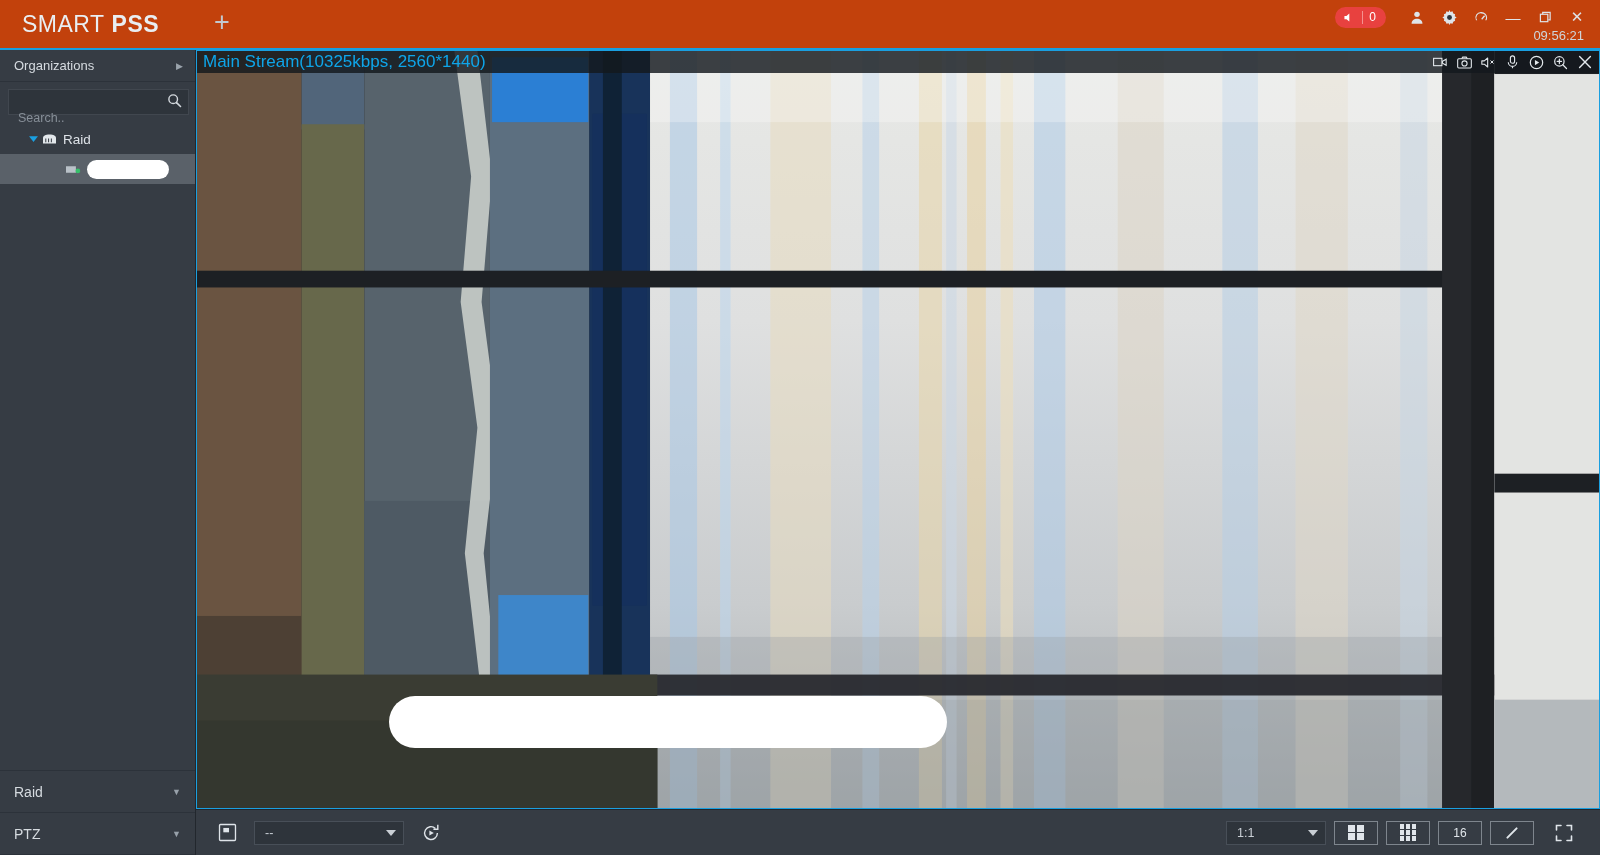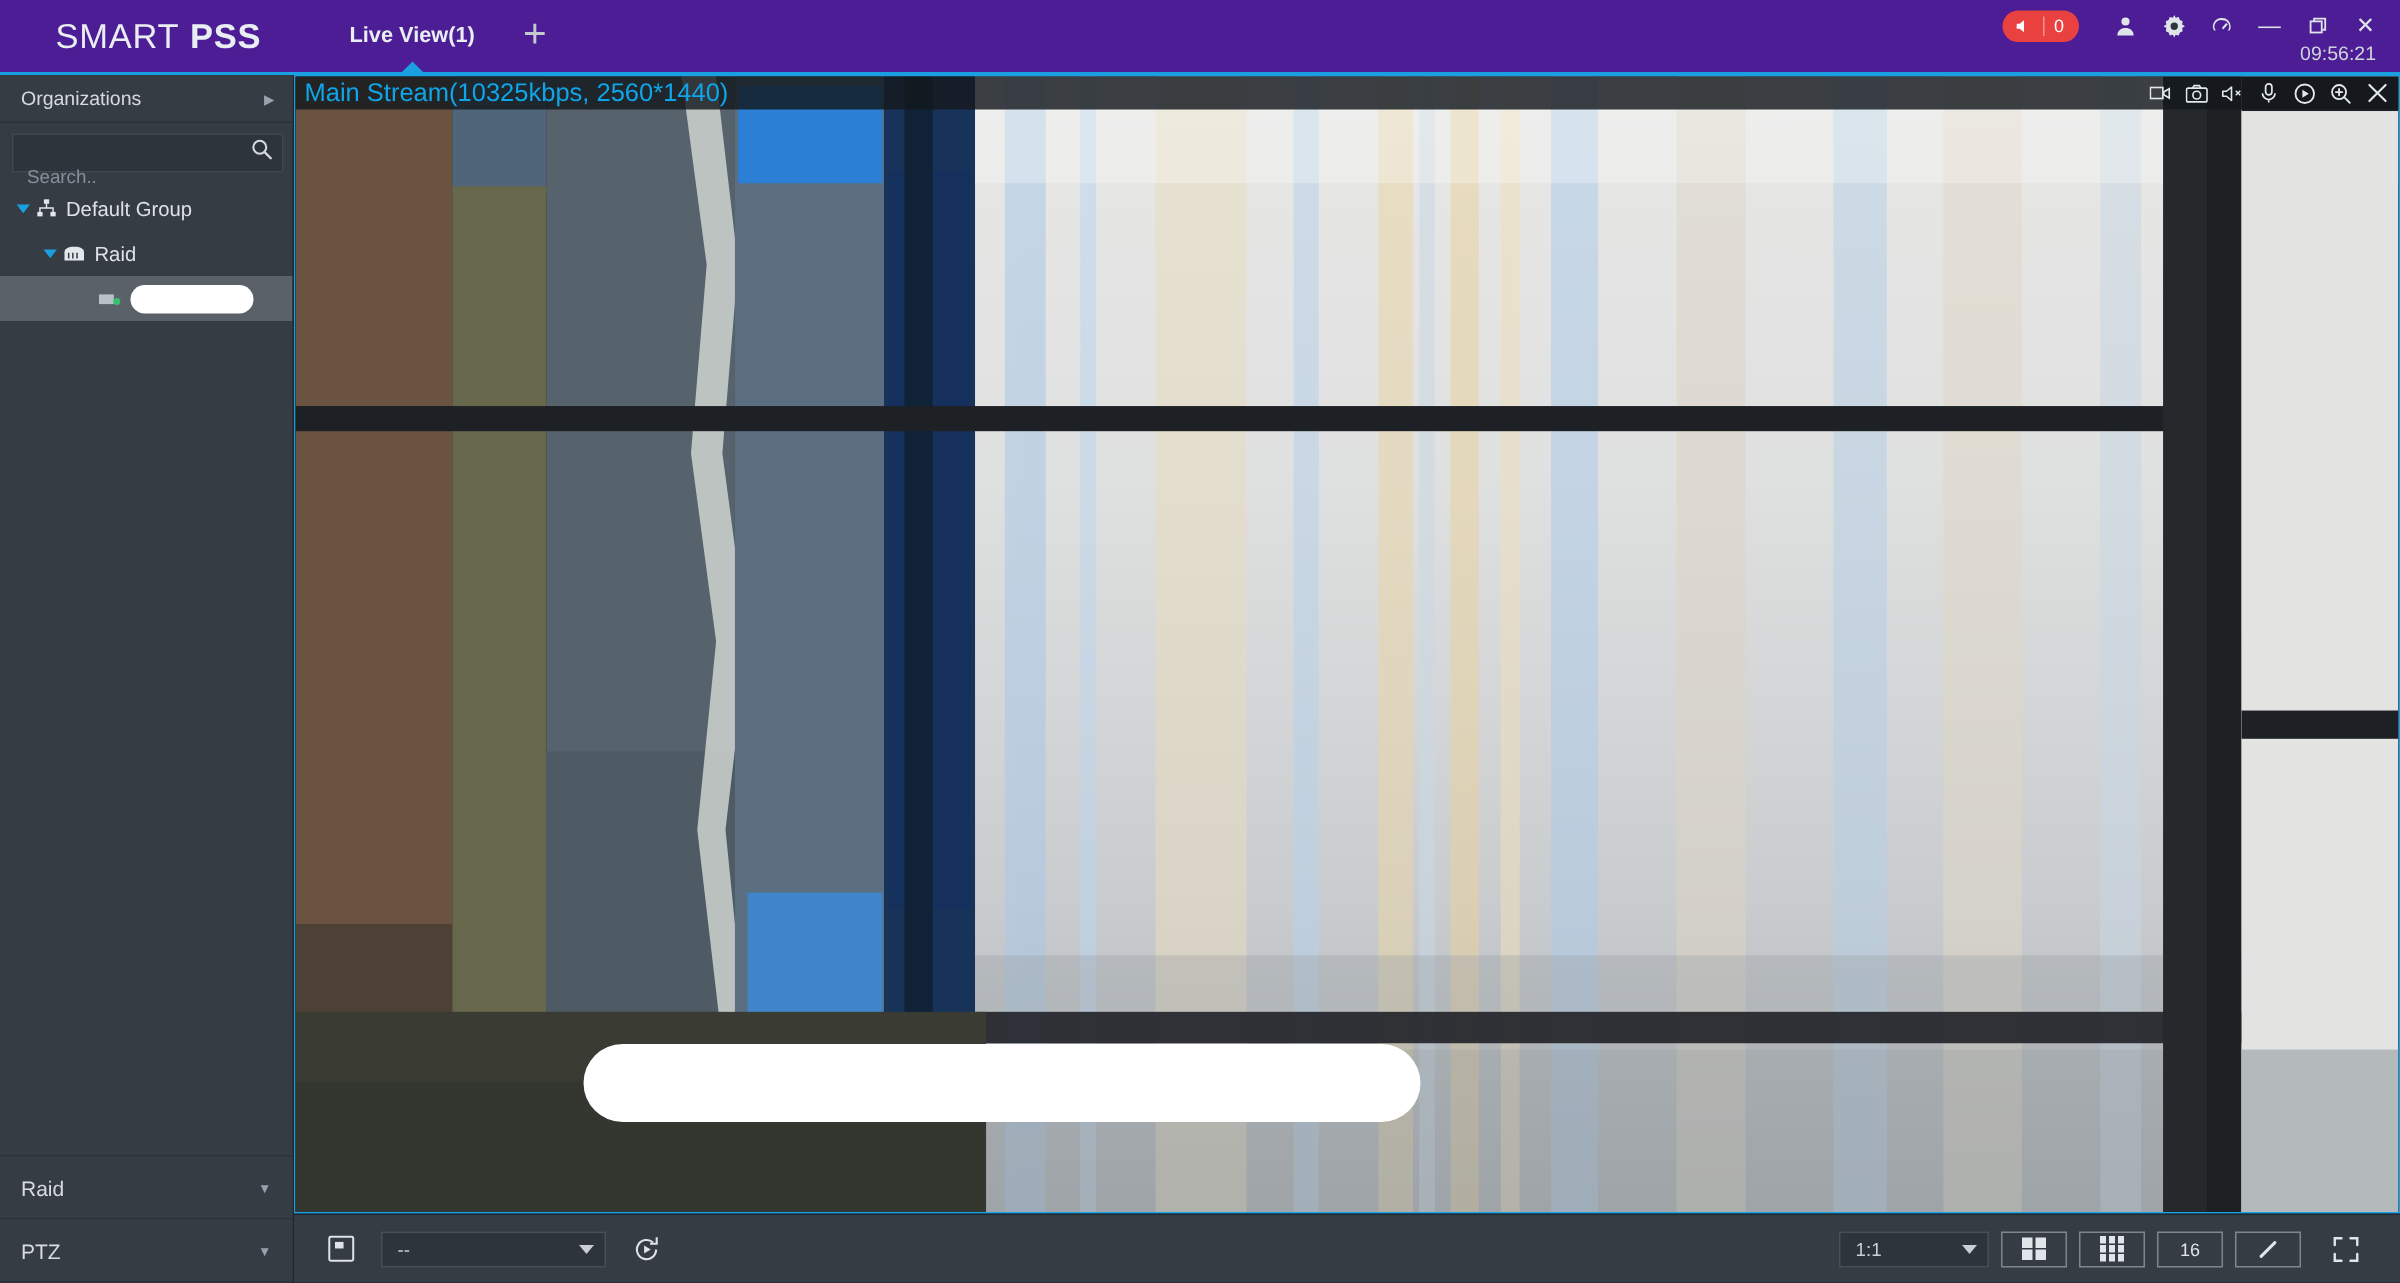--- a/index.html
+++ b/index.html
@@ -8,25 +8,24 @@
     background: #2b3138;
     font-family: "Liberation Sans", sans-serif;
     overflow: hidden;
   }
   .app { position: relative; width: 1600px; height: 855px; display: flex; flex-direction: column; }
 
   
   .titlebar {
     position: relative;
     height: 50px;
-    background: #4c1d95;
+    background: #c2410c;
     border-bottom: 2px solid #1a9fe0;
     display: flex; align-items: flex-end;
     flex: 0 0 50px;
-    padding-left: 15px;
   }
   .brand {
     width: 200px; height: 48px;
     display: flex; align-items: center;
     padding-left: 22px;
     font-size: 23px; color: #e9eef2; letter-spacing: .5px;
   }
   .brand .b-light { font-weight: 400; }
   .brand .b-bold { font-weight: 700; margin-left: 7px; }
 
@@ -214,23 +213,20 @@
 
 <div class="app">
 
   <div class="titlebar">
     <div class="brand">
       <span class="b-light">SMART</span>
       <span class="b-bold">PSS</span>
     </div>
 
     <div class="tabs">
-      <div class="tab active">
-        <span>Live View(1)</span>
-      </div>
       <div class="tab-add">+</div>
     </div>
 
     <div class="tb-right">
       <div class="tb-icons">
 
         <div class="alarm-badge">
           <span class="sp">
             <svg width="13" height="13" viewBox="0 0 16 16">
                 <path d="M3 6h2.5L9 3v10L5.5 10H3z" fill="#fff"></path>
@@ -287,36 +283,20 @@
             <svg width="15" height="15" viewBox="0 0 16 16">
                 <circle cx="6.6" cy="6.6" r="4.6" fill="none" stroke="#d3d8dd" stroke-width="1.5"></circle>
                 <path d="M10.2 10.2L14.4 14.4" stroke="#d3d8dd" stroke-width="1.7" stroke-linecap="round"></path>
               </svg>
           </span>
         </div>
       </div>
 
       <div class="tree">
 
-        <div class="tnode lvl0">
-          <span class="caret">
-            <svg width="11" height="8" viewBox="0 0 12 9">
-                <path d="M1 1.5h10L6 8z" fill="#1a9fe0"></path>
-              </svg>
-          </span>
-          <span class="node-icon">
-            <svg width="14" height="14" viewBox="0 0 16 16">
-                <rect x="6" y="1" width="4" height="3.4" fill="#e2e7eb"></rect>
-                <rect x="1" y="10.6" width="4" height="3.4" fill="#e2e7eb"></rect>
-                <rect x="11" y="10.6" width="4" height="3.4" fill="#e2e7eb"></rect>
-                <path d="M8 4.4v3.2M3 10.6V7.6h10v3" fill="none" stroke="#e2e7eb" stroke-width="1.1"></path>
-              </svg>
-          </span>
-          <span class="tlabel">Default Group</span>
-        </div>
 
         <div class="tnode lvl1">
           <span class="caret">
             <svg width="11" height="8" viewBox="0 0 12 9">
                 <path d="M1 1.5h10L6 8z" fill="#1a9fe0"></path>
               </svg>
           </span>
           <span class="node-icon">
             <svg width="15" height="13" viewBox="0 0 16 14">
                 <path d="M1 5.5C1 3 3.5 1.6 8 1.6s7 1.4 7 3.9v5.9H1z" fill="#e2e7eb"></path>

